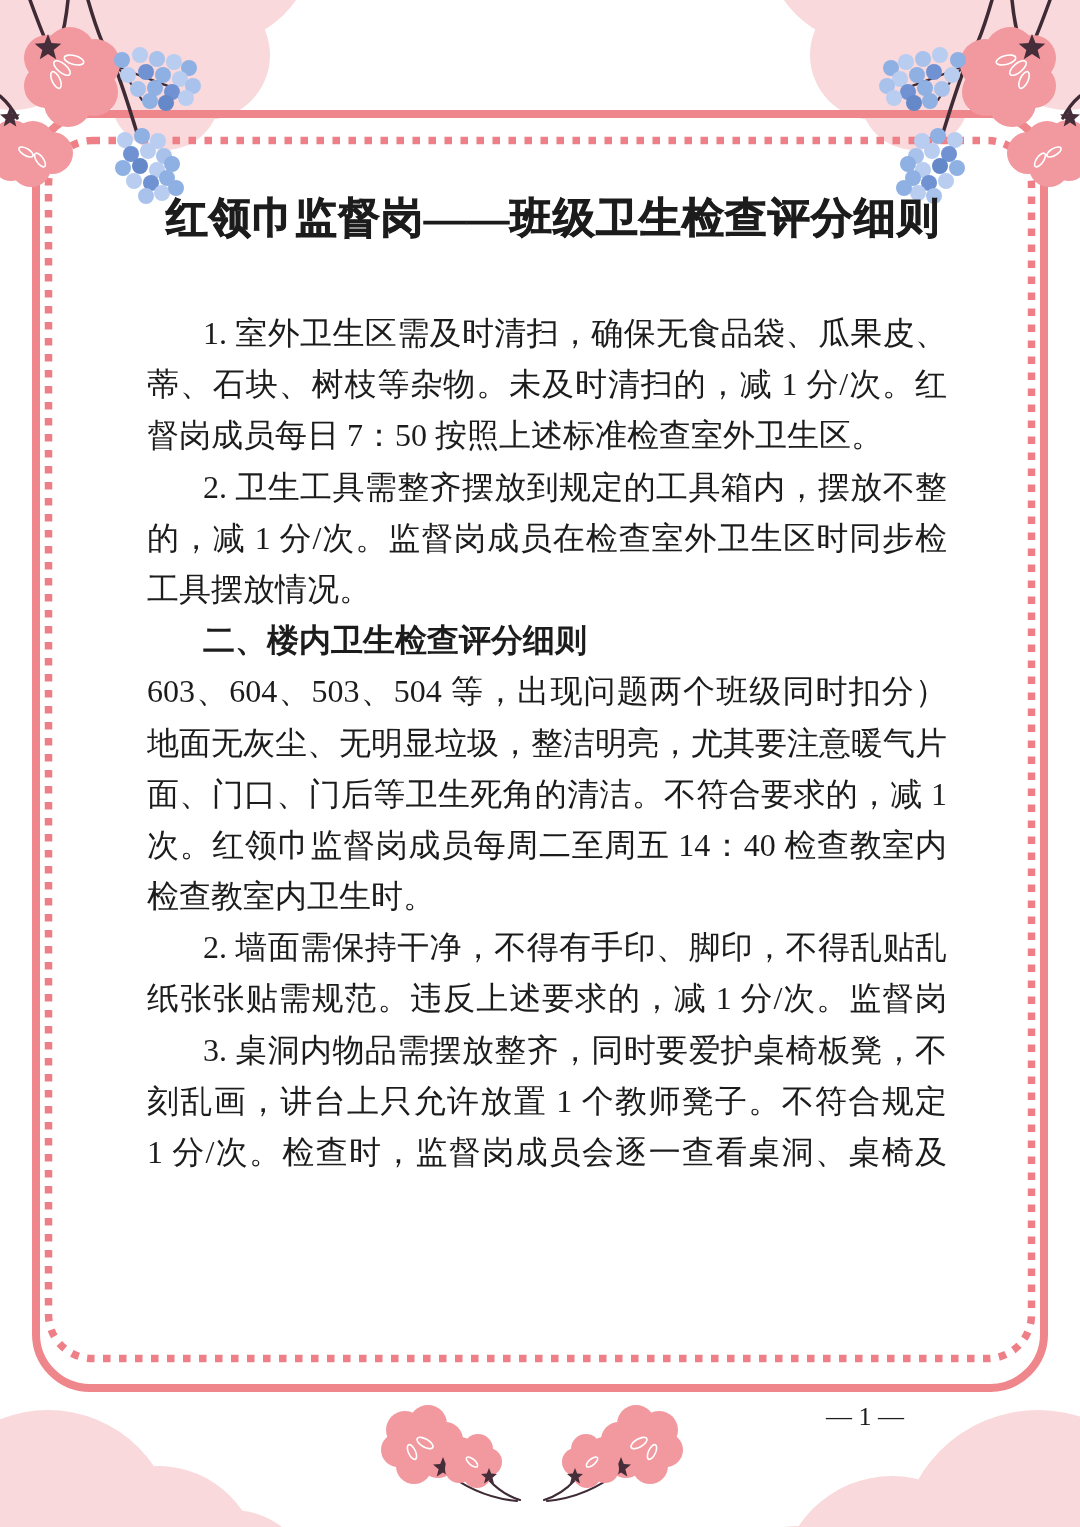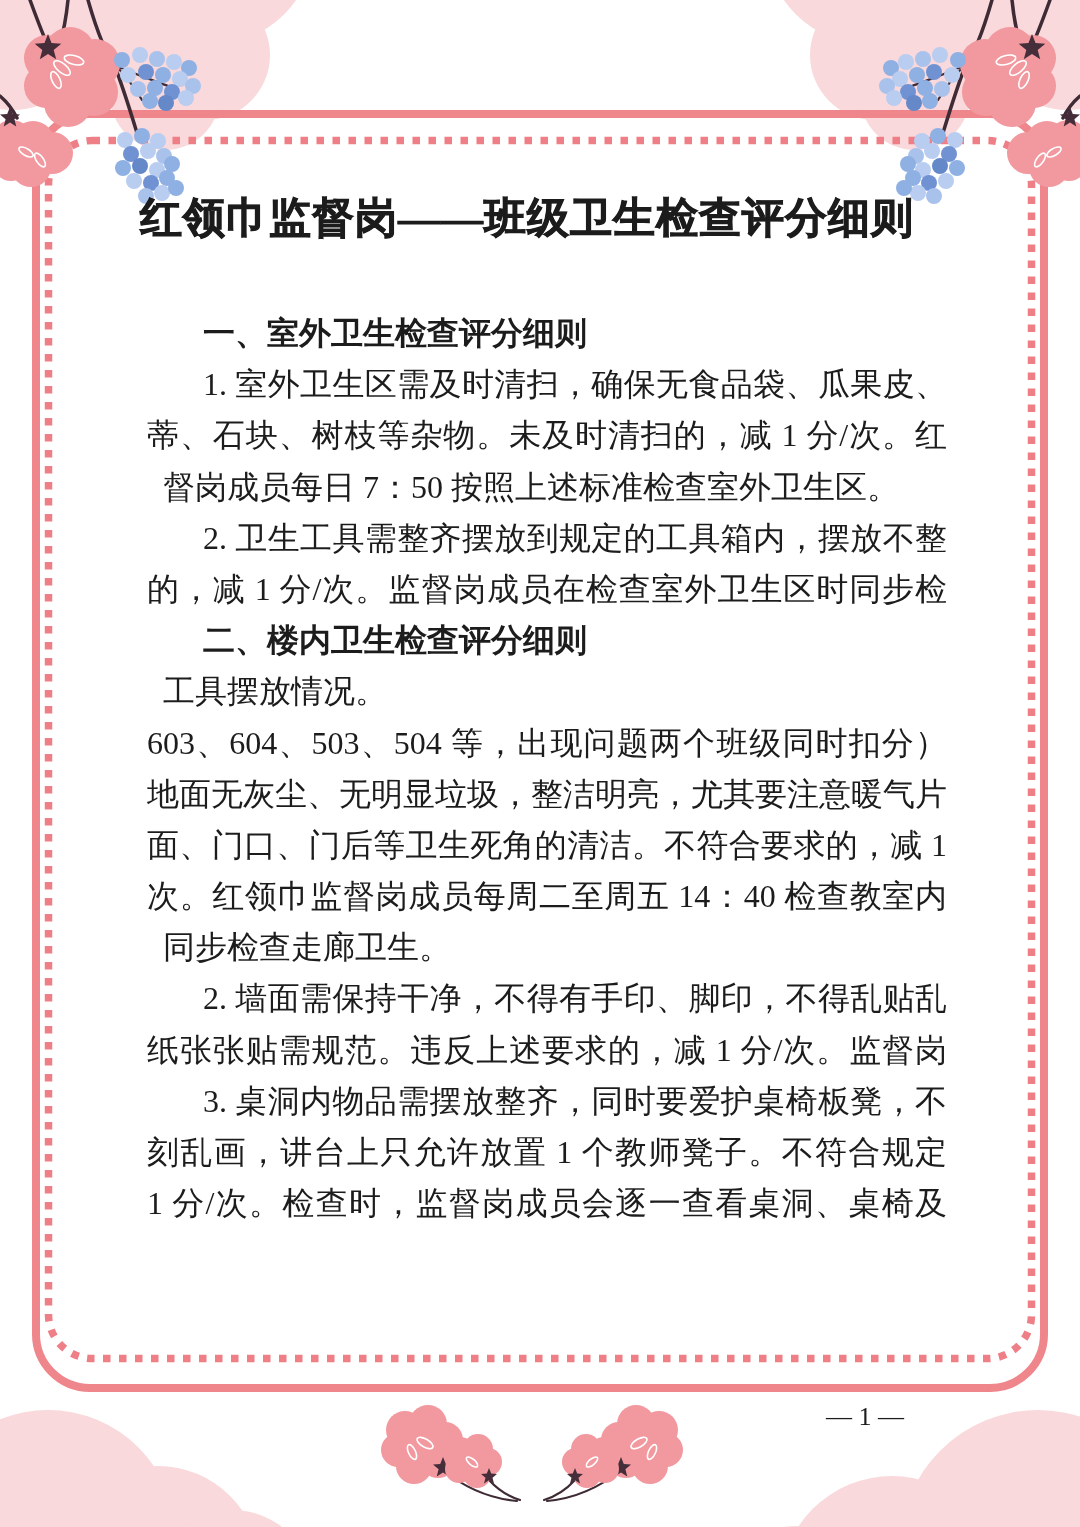--- a/index.html
+++ b/index.html
@@ -16,33 +16,33 @@
   .stem2   { stroke:var(--c-stem); fill:none; stroke-width:2.2; stroke-linecap:round; }
   .vein    { stroke:#ffffff; fill:none; stroke-width:1.6; }
   .b1 { fill:var(--c-berry1); } .b2 { fill:var(--c-berry2); }
   .b3 { fill:var(--c-berry3); } .b4 { fill:var(--c-berry4); }
   .b5 { fill:var(--c-berry5); }
   .frame-solid  { fill:none; stroke:var(--c-border); stroke-width:8; }
   .frame-dashed { fill:none; stroke:var(--c-dash); stroke-width:7.5; stroke-dasharray:7.5 8.5; }
 
   .title {
     position:absolute; left:140px; top:190px; width:800px; margin:0; z-index:2;
-    text-align:left; font-size:42px; line-height:56px; font-weight:900;
+    text-align:right; font-size:42px; line-height:56px; font-weight:900;
     letter-spacing:1px; color:var(--c-text);
     -webkit-text-stroke:0.8px var(--c-text);
   }
   #body-lines { position:absolute; left:147px; top:308px; width:800px; z-index:2; }
   .line {
     height:51.2px; line-height:51.2px; overflow:hidden;
     font-size:32px; color:var(--c-text);
     text-align:justify; text-justify:inter-character;
   }
   .line.full  { text-align-last:justify; }
   .line.first { padding-left:56px; width:744px; text-align-last:justify; }
-  .line.last  { text-align-last:left;margin-left:16px; }
+  .line.last  { text-align-last:left; }
   .line.heading {
     padding-left:56px; width:744px; text-align-last:left;
     font-family:"Liberation Sans","DejaVu Sans",sans-serif; font-weight:bold;
   }
   .pagenum {
     position:absolute; left:800px; top:1402px; width:130px; z-index:2;
     text-align:center; font-size:26px; color:var(--c-text);
   }
 </style>
 </head>
@@ -172,33 +172,32 @@
         <ellipse class="vein" cx="472" cy="1462" rx="7" ry="3" transform="rotate(40 472 1462)"></ellipse>
         <path class="calyx" d="M489,1468 L491.2,1473.5 497,1474 492.5,1477.8 494,1483.5 489,1480.3 484,1483.5 485.5,1477.8 481,1474 486.8,1473.5 Z"></path>
       </g>
     </g>
     <use href="#bflowers" transform="translate(1064 0) scale(-1 1)"></use>
   </svg>
 
   <h1 class="title">红领巾监督岗——班级卫生检查评分细则</h1>
 
   <div id="body-lines">
-      <div class="line heading">一、室外卫生检查评分细则</div>
       <div class="line first">1. 室外卫生区需及时清扫，确保无食品袋、瓜果皮、烟</div>
       <div class="line full">蒂、石块、树枝等杂物。未及时清扫的，减 1 分/次。红领巾监</div>
       <div class="line last">督岗成员每日 7：50 按照上述标准检查室外卫生区。</div>
       <div class="line first">2. 卫生工具需整齐摆放到规定的工具箱内，摆放不整齐</div>
       <div class="line full">的，减 1 分/次。监督岗成员在检查室外卫生区时同步检查卫生</div>
+      <div class="line last">工具摆放情况。</div>
       <div class="line heading">二、楼内卫生检查评分细则</div>
-      <div class="line last">工具摆放情况。</div>
       <div class="line full">603、604、503、504 等，出现问题两个班级同时扣分）需保持</div>
       <div class="line full">地面无灰尘、无明显垃圾，整洁明亮，尤其要注意暖气片下</div>
       <div class="line full">面、门口、门后等卫生死角的清洁。不符合要求的，减 1 分/</div>
       <div class="line full">次。红领巾监督岗成员每周二至周五 14：40 检查教室内卫生时</div>
-      <div class="line last">同步检查走廊卫生。</div>
+      <div class="line last">检查教室内卫生时。</div>
       <div class="line first">2. 墙面需保持干净，不得有手印、脚印，不得乱贴乱画，</div>
       <div class="line full">纸张张贴需规范。违反上述要求的，减 1 分/次。监督岗成员在</div>
       <div class="line first">3. 桌洞内物品需摆放整齐，同时要爱护桌椅板凳，不得乱</div>
       <div class="line full">刻乱画，讲台上只允许放置 1 个教师凳子。不符合规定的，减</div>
       <div class="line full">1 分/次。检查时，监督岗成员会逐一查看桌洞、桌椅及讲台情</div>
     </div>
 
   <div class="pagenum">— 1 —</div>
 
 </div>

